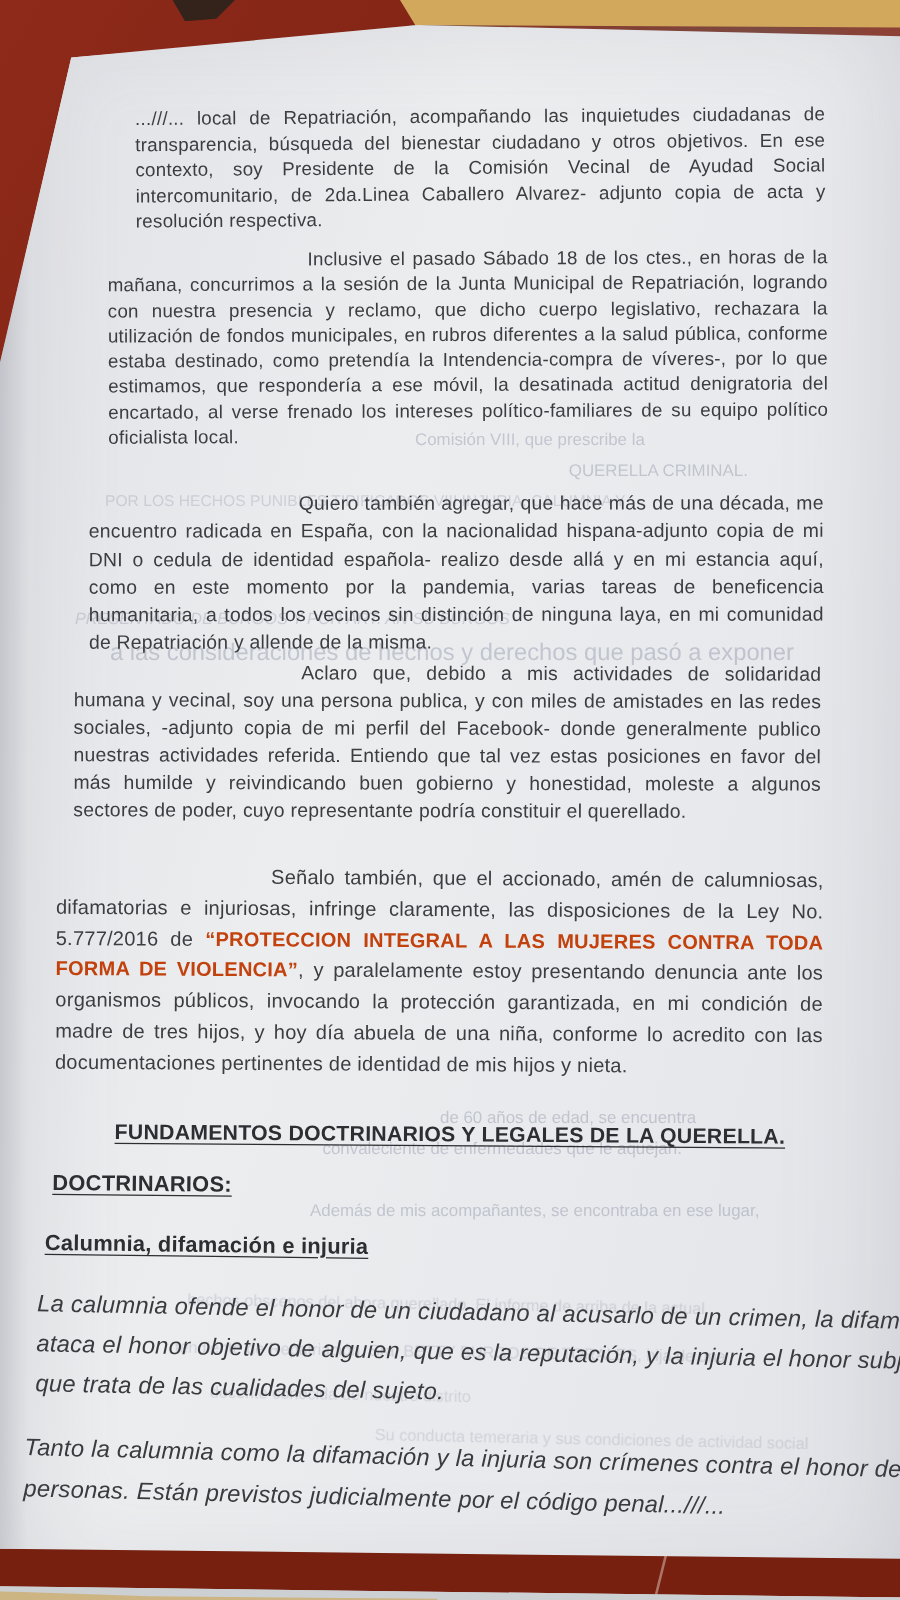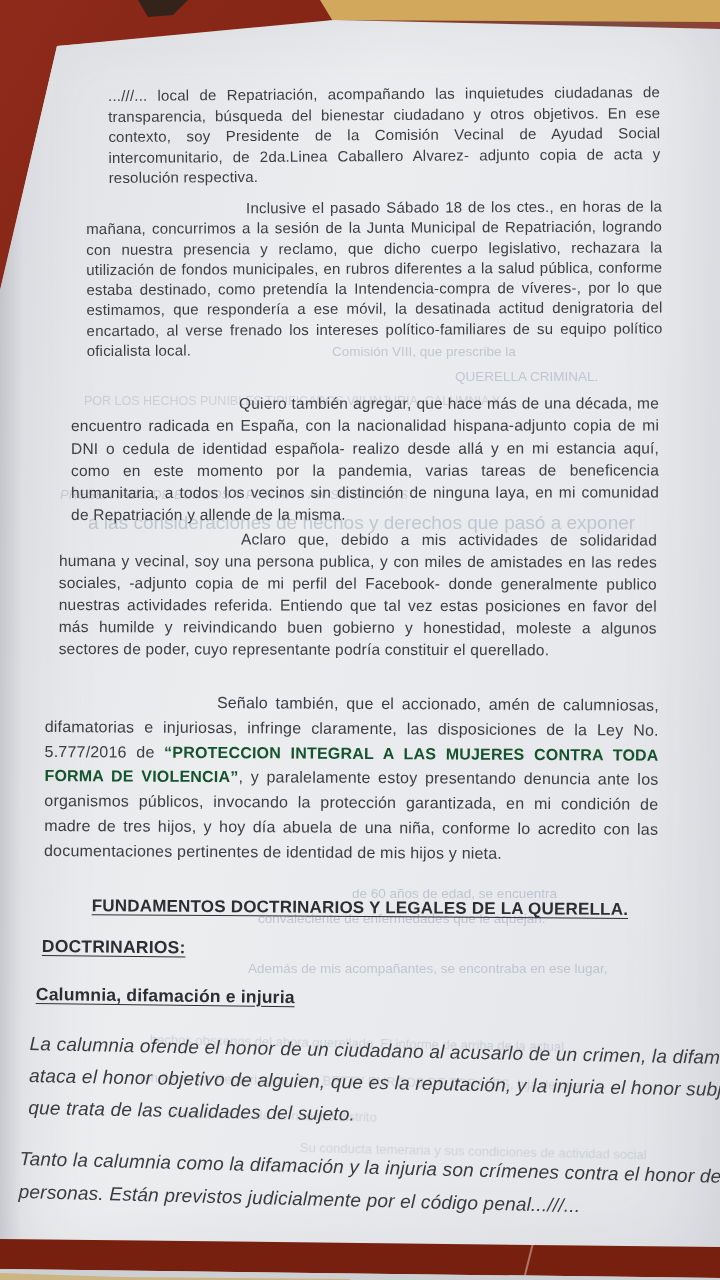--- a/index.html
+++ b/index.html
@@ -45,21 +45,21 @@
     color:#3c3d41;
     text-align:justify;
     letter-spacing:.2px;
     transform-origin:left top;
   }
   .p1{left:108px;top:86px;width:552px;font-size:15px;line-height:20.5px;transform:rotate(-.4deg);}
   .p2{left:86px;top:199px;width:576px;font-size:15px;line-height:20.3px;text-indent:160px;transform:rotate(-.25deg);}
   .p3{left:71px;top:381px;width:588px;font-size:15.5px;line-height:22.3px;text-indent:168px;transform:rotate(-.05deg);margin-top:12px;}
   .p4{left:59px;top:528px;width:598px;font-size:15.5px;line-height:22px;text-indent:182px;transform:rotate(.15deg);}
   .p5{left:45px;top:690px;width:614px;font-size:16px;line-height:24.8px;text-indent:172px;transform:rotate(.35deg);}
-  .p5 b{color:#14532d;}
+  .p5 b{color:#c2410c;}
   .h-main{left:64px;top:896px;width:592px;font-size:17px;font-weight:bold;color:#2d2e32;
     text-align:center;text-decoration:underline;text-underline-offset:3px;transform:rotate(.4deg);}
   .h-sub1{left:42px;top:936px;width:400px;font-size:17.5px;font-weight:bold;color:#2d2e32;
     text-align:left;text-decoration:underline;text-underline-offset:3px;transform:rotate(.55deg);}
   .h-sub2{left:36px;top:984px;width:400px;font-size:17.5px;font-weight:bold;color:#2d2e32;
     text-align:left;text-decoration:underline;text-underline-offset:3px;transform:rotate(.7deg);}
   .q1{left:30px;top:1028px;width:758px;font-size:19px;font-style:italic;line-height:32px;
     text-align:left;transform:rotate(1.15deg);color:#3a3b3f;}
   .q2{left:20px;top:1142px;width:770px;font-size:19px;font-style:italic;line-height:33px;
     text-align:left;transform:rotate(1.45deg);color:#3a3b3f;}

